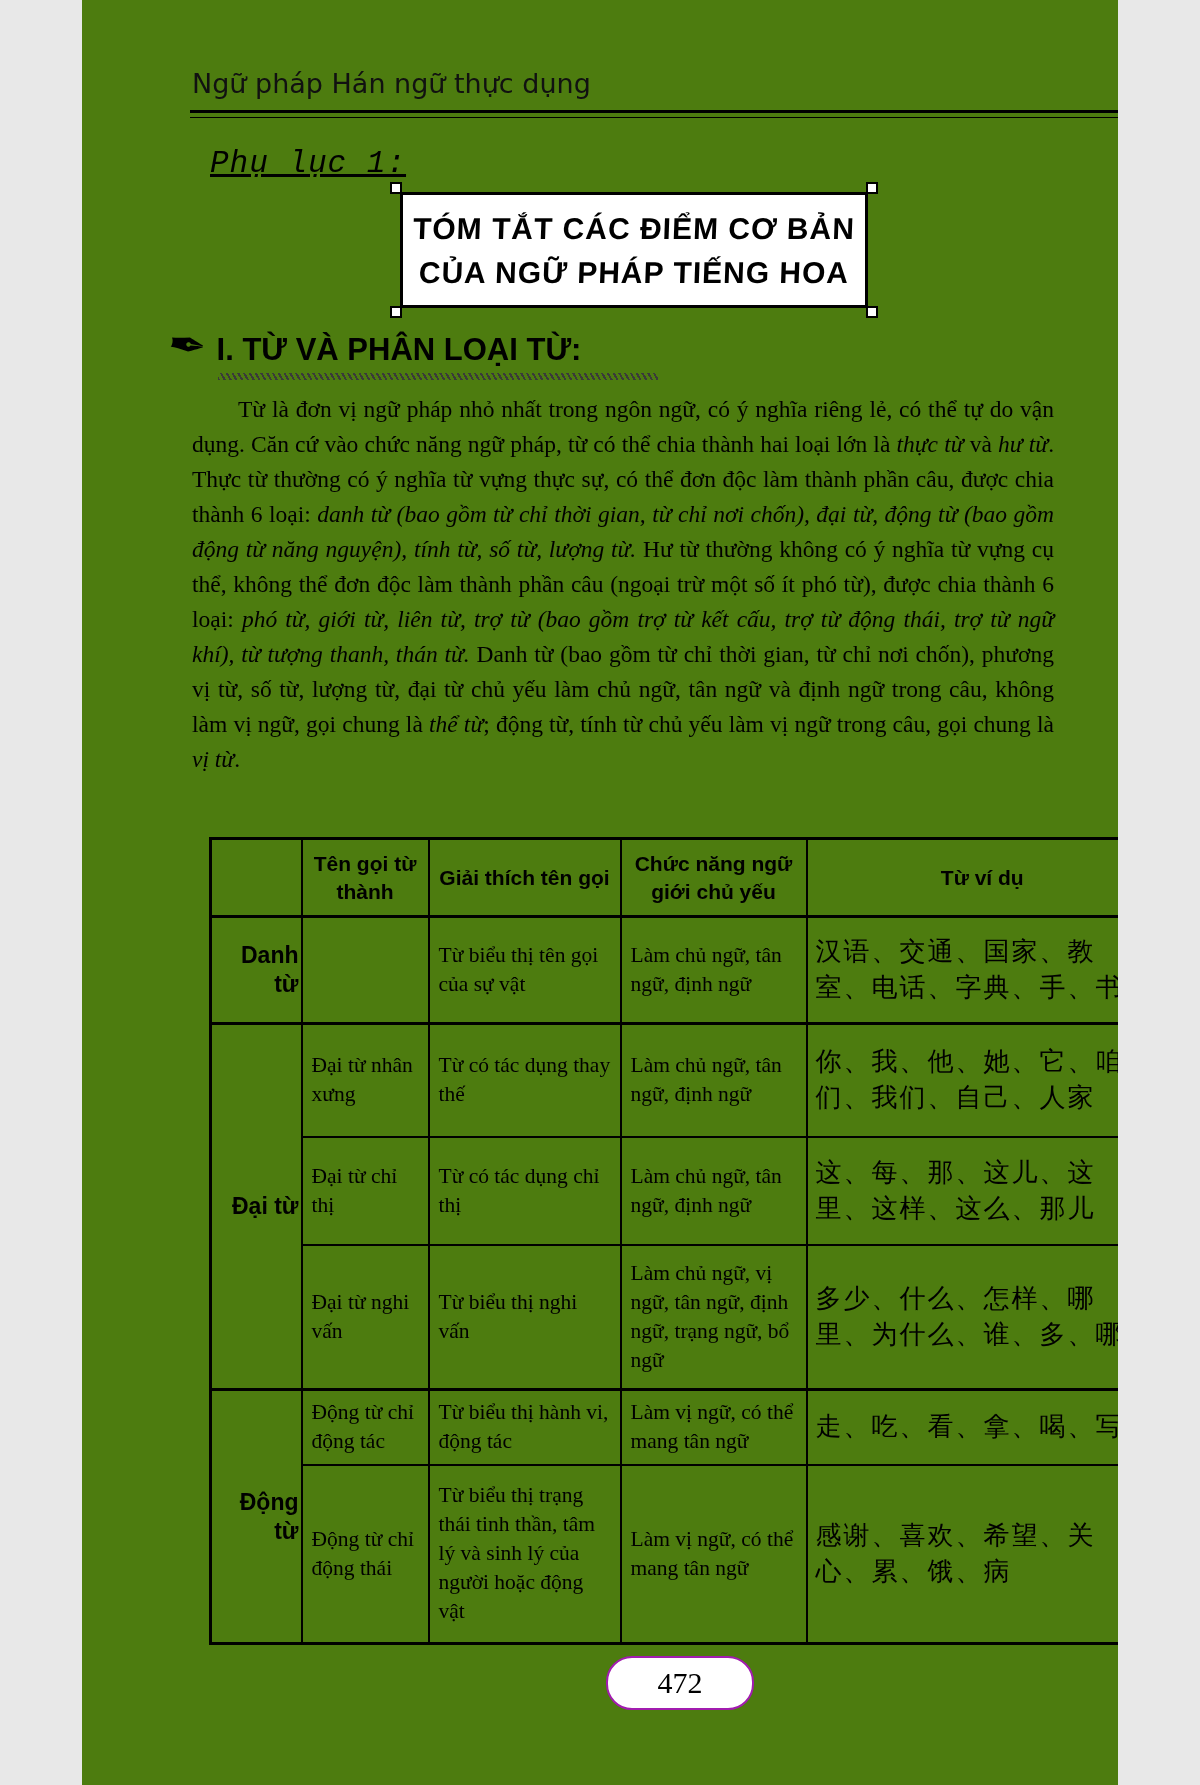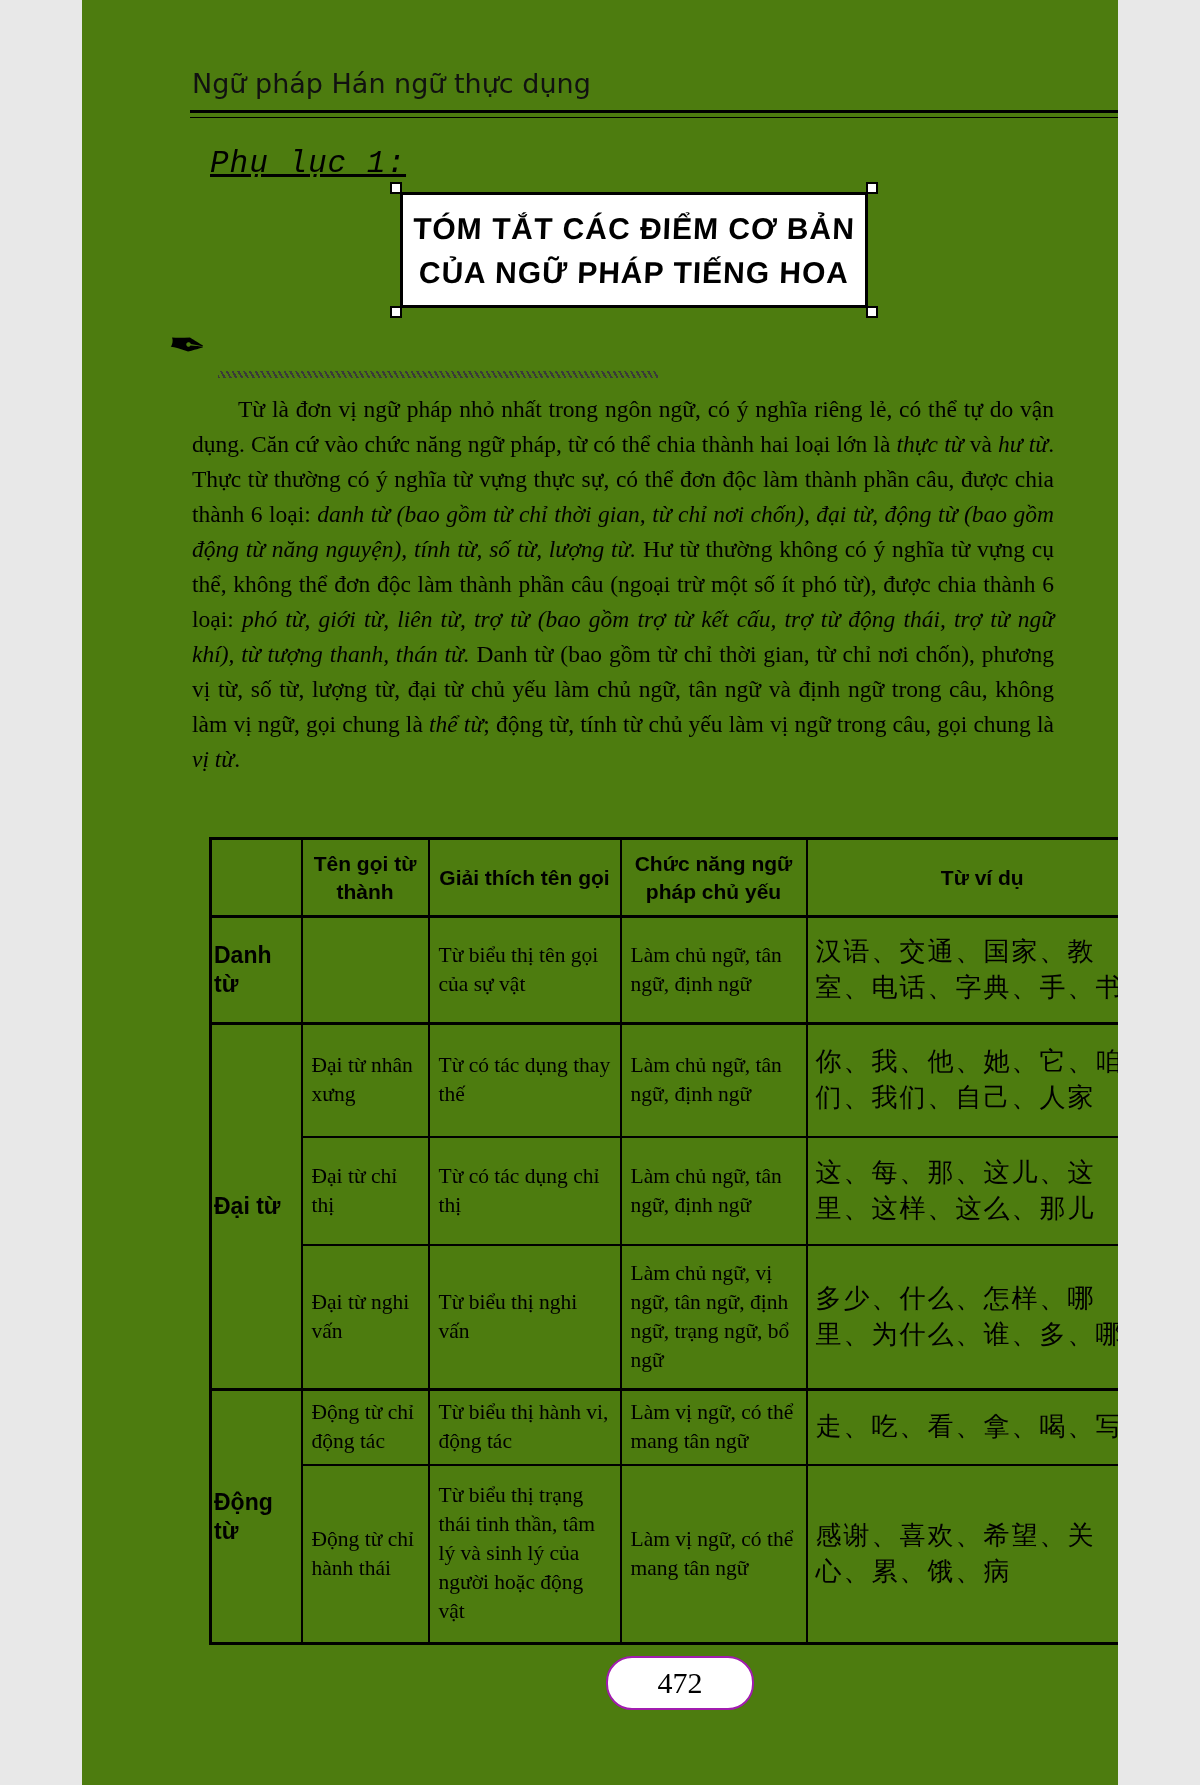--- a/index.html
+++ b/index.html
@@ -71,21 +71,21 @@
     padding:4px 9px;font-size:21.5px;line-height:29px;font-family:Liberation Serif, serif;
   }
   .word-table{border:3px solid #000;}
   .word-table .hdr td{
     border-bottom:3px solid #000;text-align:center;
     font-family:"Liberation Sans",sans-serif;font-weight:bold;
     font-size:21px;line-height:28px;padding:4px 2px;
   }
   .word-table td.gname{
     font-family:"Liberation Sans",sans-serif;font-weight:bold;
-    font-size:23px;text-align:left;padding:4px 2px;
+    font-size:23px;text-align:right;padding:4px 2px;
   }
   .word-table tr.group-start td{border-top:3px solid #000;}
   .word-table td.c-examples{
     font-size:26px;line-height:36px;letter-spacing:2px;padding:4px 8px;
   }
   .word-table tr.h0{height:78px;}
   .word-table tr.h1{height:107px;}
   .word-table tr.h2{height:113px;}
   .word-table tr.h3{height:108px;}
   .word-table tr.h4{height:145px;}
@@ -113,40 +113,41 @@
     <span class="tb-sq tr"></span>
     <span class="tb-sq bl"></span>
     <span class="tb-sq br"></span>
     <div class="line">TÓM TẮT CÁC ĐIỂM CƠ BẢN</div>
     <div class="line">CỦA NGỮ PHÁP TIẾNG HOA</div>
   </div>
 
   <div class="section">
     <div class="section-row">
       <span class="pen">✒</span>
+      <span class="section-title">I. TỪ VÀ PHÂN LOẠI TỪ:</span>
     </div>
     <div class="hatch"></div>
   </div>
 
   <div class="intro"><span>Từ là đơn vị ngữ pháp nhỏ nhất trong ngôn ngữ, có ý nghĩa riêng lẻ, có thể tự do vận dụng. Căn cứ vào chức năng ngữ pháp, từ có thể chia thành hai loại lớn là </span><em>thực từ</em><span> và </span><em>hư từ</em><span>. Thực từ thường có ý nghĩa từ vựng thực sự, có thể đơn độc làm thành phần câu, được chia thành 6 loại: </span><em>danh từ (bao gồm từ chỉ thời gian, từ chỉ nơi chốn), đại từ, động từ (bao gồm động từ năng nguyện), tính từ, số từ, lượng từ.</em><span> Hư từ thường không có ý nghĩa từ vựng cụ thể, không thể đơn độc làm thành phần câu (ngoại trừ một số ít phó từ), được chia thành 6 loại: </span><em>phó từ, giới từ, liên từ, trợ từ (bao gồm trợ từ kết cấu, trợ từ động thái, trợ từ ngữ khí), từ tượng thanh, thán từ.</em><span> Danh từ (bao gồm từ chỉ thời gian, từ chỉ nơi chốn), phương vị từ, số từ, lượng từ, đại từ chủ yếu làm chủ ngữ, tân ngữ và định ngữ trong câu, không làm vị ngữ, gọi chung là </span><em>thể từ</em><span>; động từ, tính từ chủ yếu làm vị ngữ trong câu, gọi chung là </span><em>vị từ</em><span>.</span></div>
 
   <table class="word-table">
     <colgroup>
       <col style="width:91px">
         <col style="width:127px">
         <col style="width:192px">
       <col style="width:186px">
         <col style="width:352px">
     </colgroup>
     <thead>
       <tr class="hdr h0">
         <td></td>
         <td>Tên gọi từ thành</td>
         <td>Giải thích tên gọi</td>
-        <td>Chức năng ngữ pháp chủ yếu</td>
+        <td>Chức năng ngữ giới chủ yếu</td>
         <td>Từ ví dụ</td>
       </tr>
     </thead>
     <tbody>
         <tr class="h1 group-start">
           <td class="gname" rowspan="1">Danh từ</td>
           <td class="c-subtype"></td>
           <td class="c-explain">Từ biểu thị tên gọi của sự vật</td>
           <td class="c-function">Làm chủ ngữ, tân ngữ, định ngữ</td>
           <td class="c-examples">汉语、交通、国家、教室、电话、字典、手、书</td>
@@ -171,21 +172,21 @@
           <td class="c-examples">多少、什么、怎样、哪里、为什么、谁、多、哪</td>
         </tr>
         <tr class="h5 group-start">
           <td class="gname" rowspan="2">Động từ</td>
           <td class="c-subtype">Động từ chỉ động tác</td>
           <td class="c-explain">Từ biểu thị hành vi, động tác</td>
           <td class="c-function">Làm vị ngữ, có thể mang tân ngữ</td>
           <td class="c-examples">走、吃、看、拿、喝、写</td>
         </tr>
         <tr class="h6">
-          <td class="c-subtype">Động từ chỉ hành thái</td>
+          <td class="c-subtype">Động từ chỉ động thái</td>
           <td class="c-explain">Từ biểu thị trạng thái tinh thần, tâm lý và sinh lý của người hoặc động vật</td>
           <td class="c-function">Làm vị ngữ, có thể mang tân ngữ</td>
           <td class="c-examples">感谢、喜欢、希望、关心、累、饿、病</td>
         </tr>
       </tbody>
   </table>
 
   <div class="page-pill">
     <span>472</span>
   </div>

